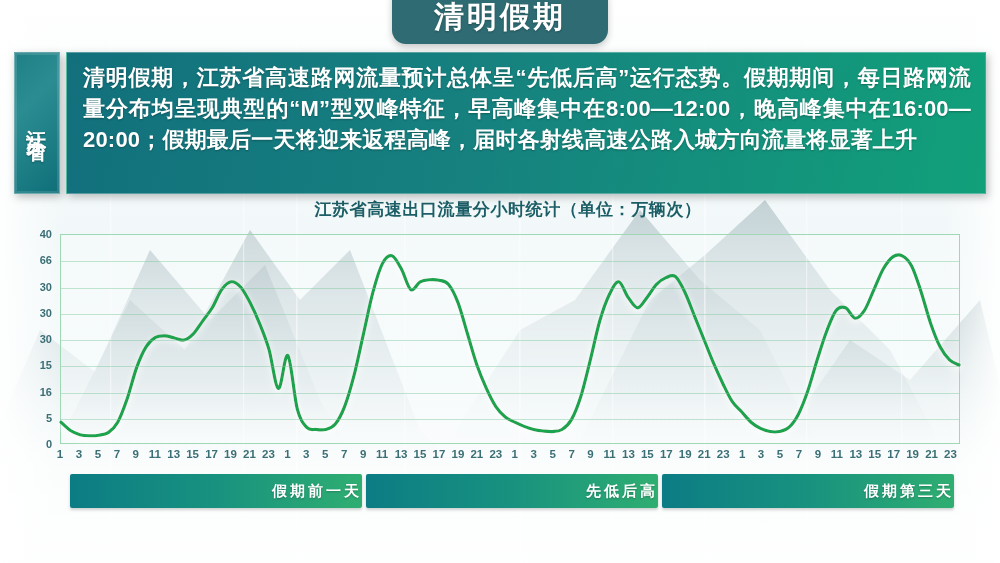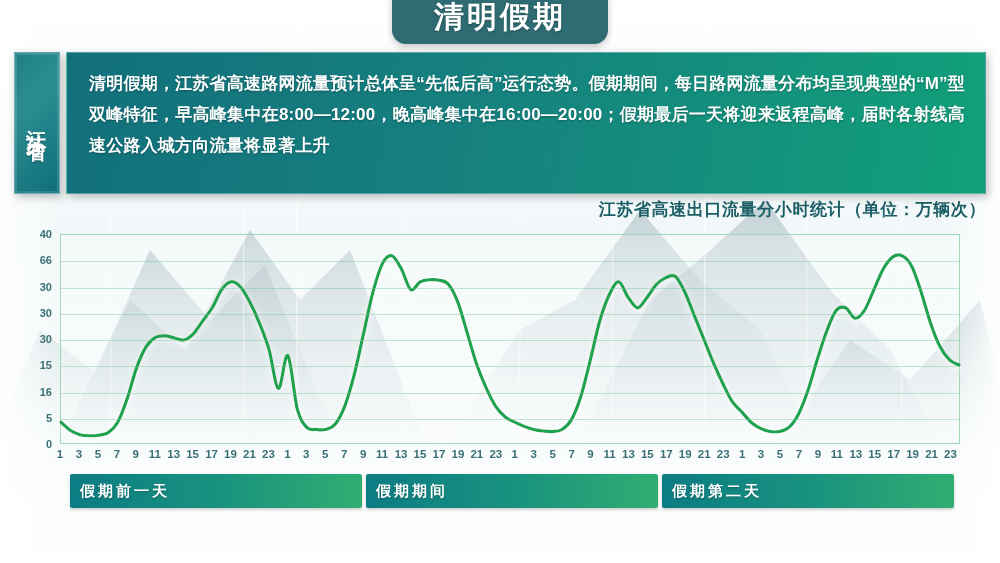--- a/index.html
+++ b/index.html
@@ -42,29 +42,29 @@
     text-shadow:0 1px 2px rgba(0,0,0,.3);
   }
   .headline{
     flex:1;position:relative;
     background:linear-gradient(100deg,#12707c 0%,#16817f 45%,#11a07a 100%);
     border:1px solid rgba(255,255,255,.30);
     padding:9px 14px 9px 16px;
     box-sizing:border-box;
   }
   .headline p{
-    margin:6px;color:#ffffff;font-size:17px;font-weight:bold;line-height:31px;
+    margin:0;color:#ffffff;font-size:22px;font-weight:bold;line-height:31px;
     letter-spacing:.2px;text-shadow:0 1px 2px rgba(0,0,0,.28);
     text-align:justify;
   }
 
   
   .chart-card{position:absolute;left:14px;top:196px;width:972px;height:352px;z-index:4;}
   .chart-title{
-    position:absolute;top:2px;left:0;width:100%;text-align:right;
+    position:absolute;top:2px;left:8px;width:100%;text-align:center;
     color:#1c5e66;font-size:17px;font-weight:bold;letter-spacing:.6px;
   }
   .plot{
     position:absolute;left:46px;top:38px;width:900px;height:210px;
     border:1px solid #9ed8b4;border-top:1px solid #9ed8b4;
     box-sizing:border-box;background:rgba(255,255,255,.18);
   }
   .gridline{position:absolute;left:0;width:100%;height:1px;background:rgba(124,200,155,.45);}
   .ylabels{position:absolute;left:0;top:38px;width:42px;height:210px;}
   .ylabels div{
@@ -74,21 +74,21 @@
   svg.series{position:absolute;left:0;top:0;width:100%;height:100%;overflow:visible;}
   .xlabels{position:absolute;left:46px;top:252px;width:900px;height:18px;}
   .xlabels span{
     position:absolute;transform:translateX(-50%);
     color:#3a6f75;font-size:11.5px;font-weight:bold;white-space:nowrap;
   }
   .daybars{position:absolute;left:56px;top:278px;width:884px;height:34px;display:flex;gap:4px;}
   .daybar{
     flex:1;border-radius:2px;
     background:linear-gradient(90deg,#0c7c84 0%,#18927f 50%,#2fae71 100%);
-    display:flex;align-items:center;justify-content:flex-start;
+    display:flex;align-items:center;justify-content:flex-end;
     box-shadow:0 2px 3px rgba(0,0,0,.18);
     padding-left:10px;
   }
   .daybar span{color:#ffffff;font-size:15px;font-weight:bold;letter-spacing:3px;
     text-shadow:0 1px 2px rgba(0,0,0,.25);}
 </style>
 </head>
 <body>
 
 <div id="bg">
@@ -240,19 +240,19 @@
       <span style="left: 852.632px;">19</span>
       <span style="left: 871.579px;">21</span>
       <span style="left: 890.526px;">23</span>
     </div>
 
   <div class="daybars">
       <div class="daybar">
         <span>假期前一天</span>
       </div>
       <div class="daybar">
-        <span>假期期间</span>
+        <span>先低后高</span>
       </div>
       <div class="daybar">
-        <span>假期第二天</span>
+        <span>假期第三天</span>
       </div>
     </div>
 </div>
 
 </body></html>

